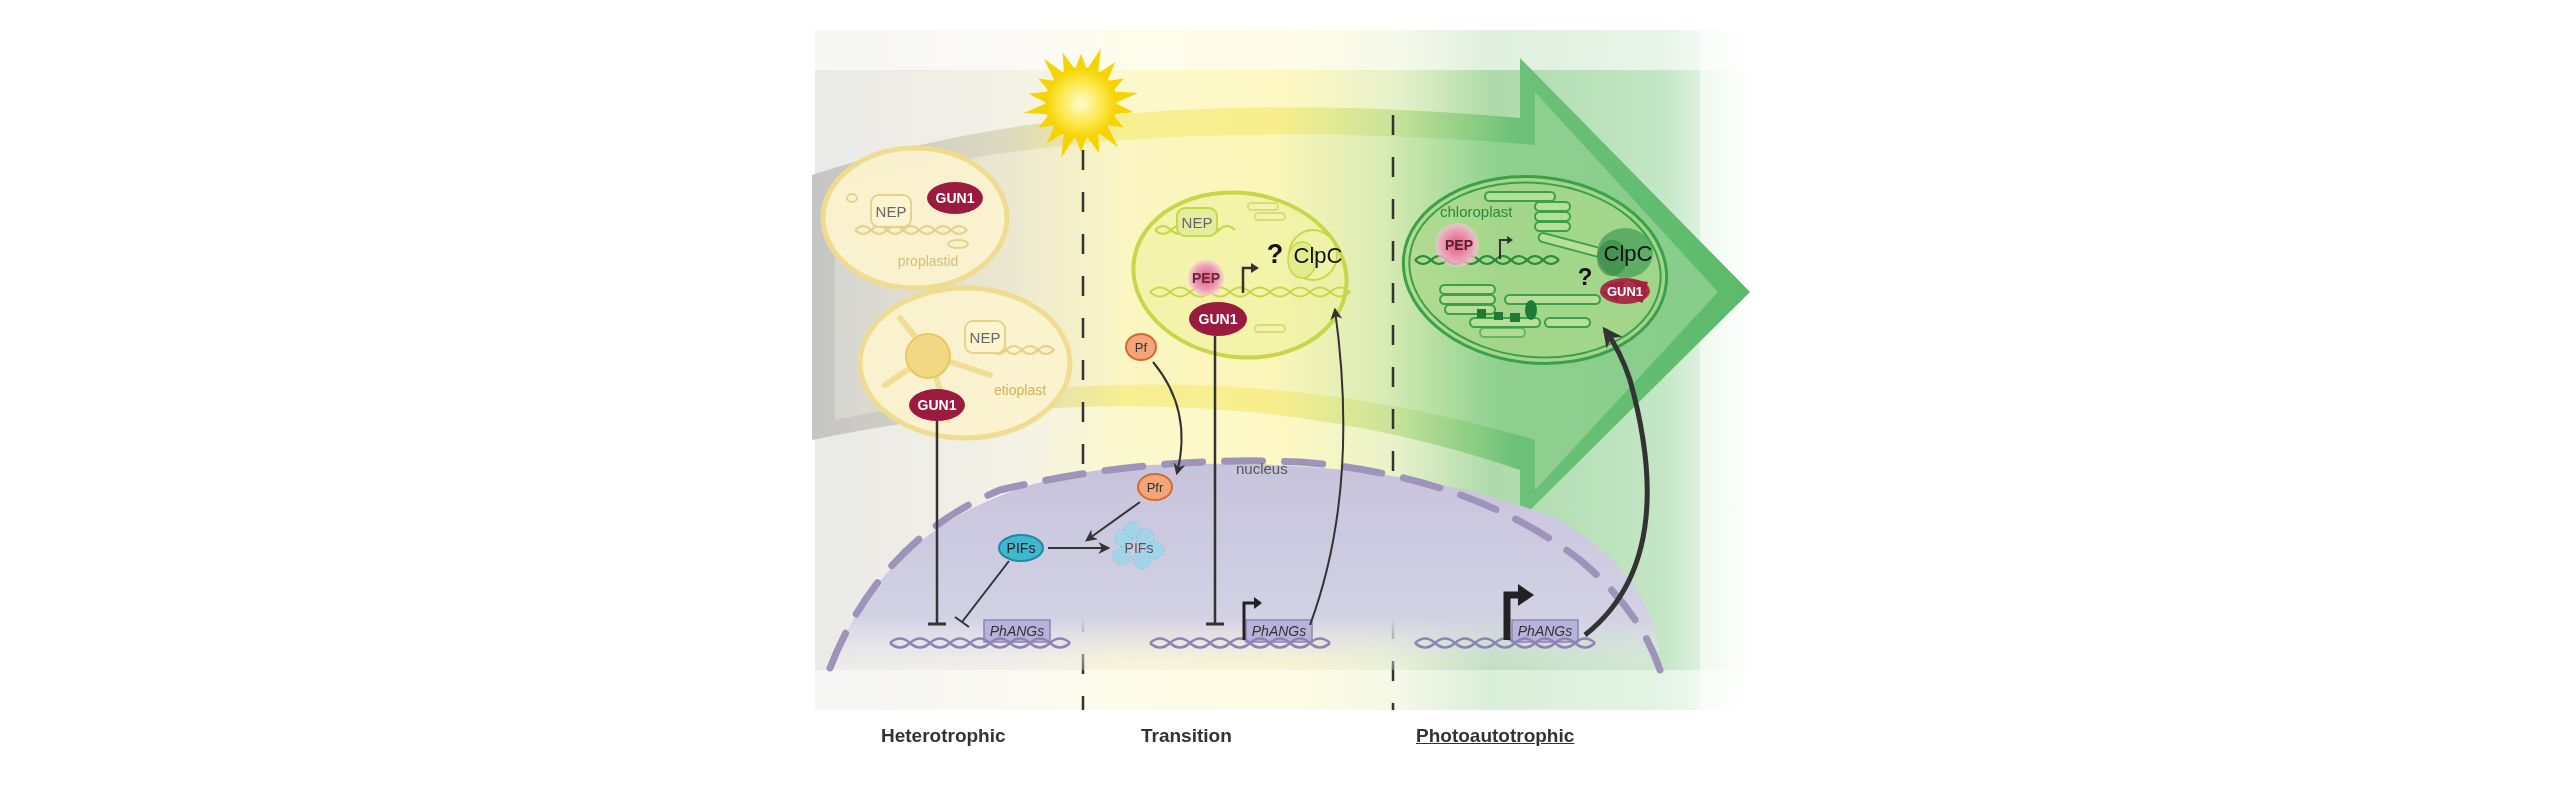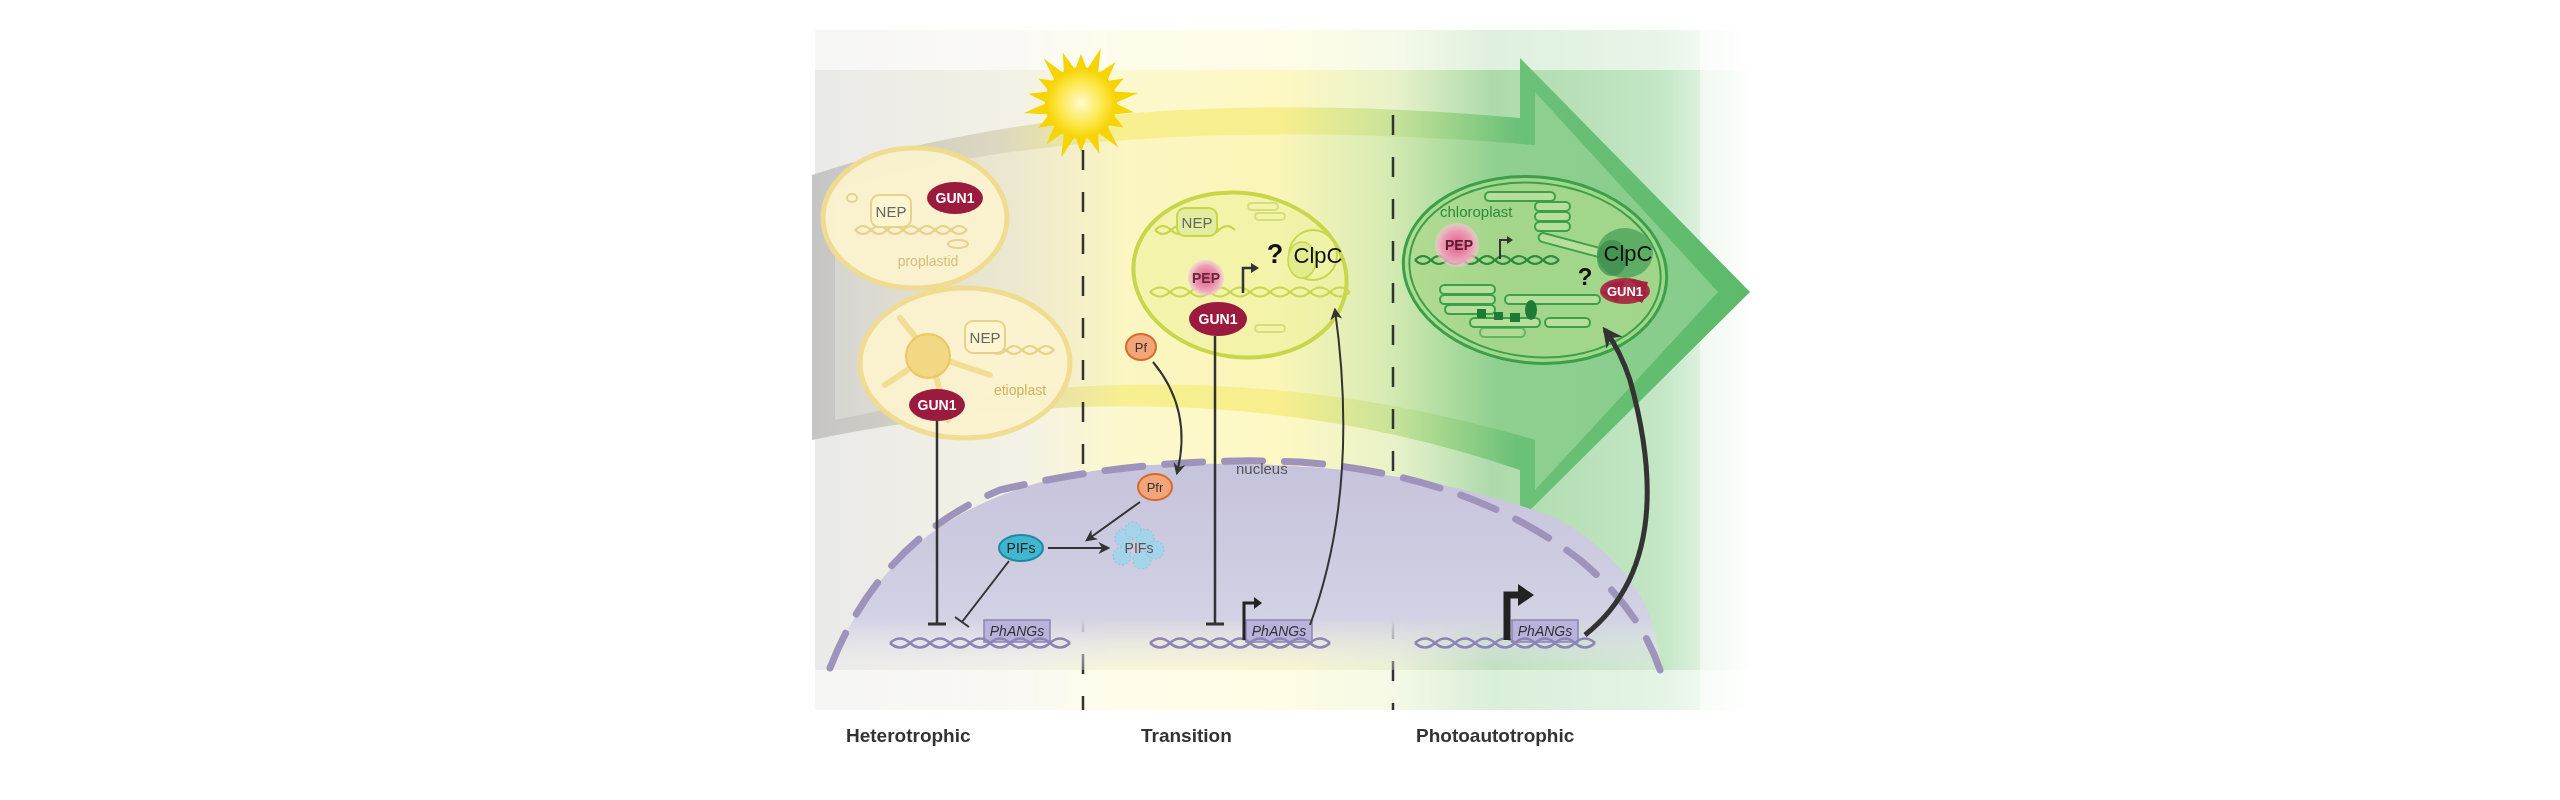--- a/index.html
+++ b/index.html
@@ -241,16 +241,16 @@
     <rect x="1512" y="620" width="66" height="22" fill="#b9b2da" stroke="#8d84b6" stroke-width="1.5"></rect>
     <text x="1545" y="636" font-size="14" font-style="italic" text-anchor="middle" fill="#333" class="lbl">PhANGs</text>
     <path d="M1415,643 q10,-9 20,0 q10,9 20,0 q10,-9 20,0 q10,9 20,0 q10,-9 20,0 q10,9 20,0 q10,-9 20,0 q10,9 20,0 q10,-9 20,0" fill="none" stroke="#8d84b6" stroke-width="2.5"></path>
     <path d="M1415,643 q10,9 20,0 q10,-9 20,0 q10,9 20,0 q10,-9 20,0 q10,9 20,0 q10,-9 20,0 q10,9 20,0 q10,-9 20,0 q10,9 20,0" fill="none" stroke="#8d84b6" stroke-width="2.5"></path>
     <path d="M1507,640 L1507,595 L1522,595" fill="none" stroke="#222" stroke-width="7"></path>
     <path d="M1518,584 L1534,595 L1518,606 z" fill="#222"></path>
   </g>
   <path d="M1585,635 Q1680,560 1630,380 Q1620,350 1605,330" fill="none" stroke="#333" stroke-width="5" marker-end="url(#arrowHeadBig)"></path>
 </svg>
 
-<div class="stage-label" style="left:846px;">Heterotrophic</div>
+<div class="stage-label" style="left:881px;">Heterotrophic</div>
 <div class="stage-label" style="left:1141px;">Transition</div>
-<div class="stage-label" style="left:1416px;">Photoautotrophic</div>
+<div class="stage-label" style="left:1416px;text-decoration:underline;">Photoautotrophic</div>
 </div>
 
 </body></html>

